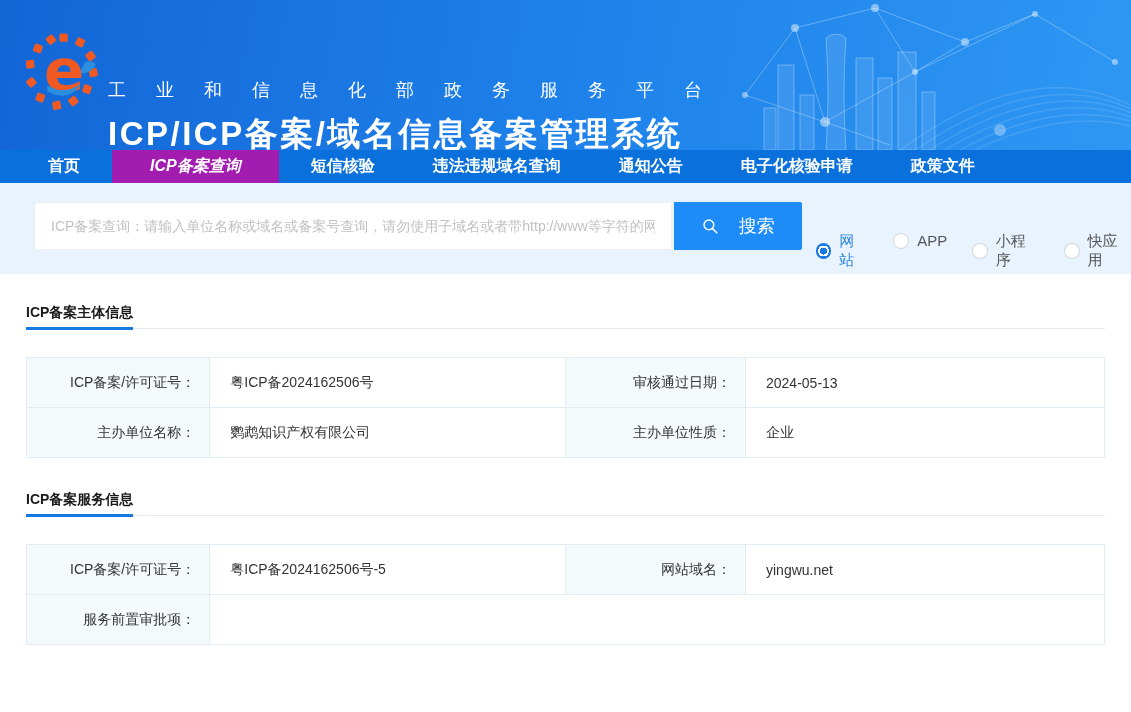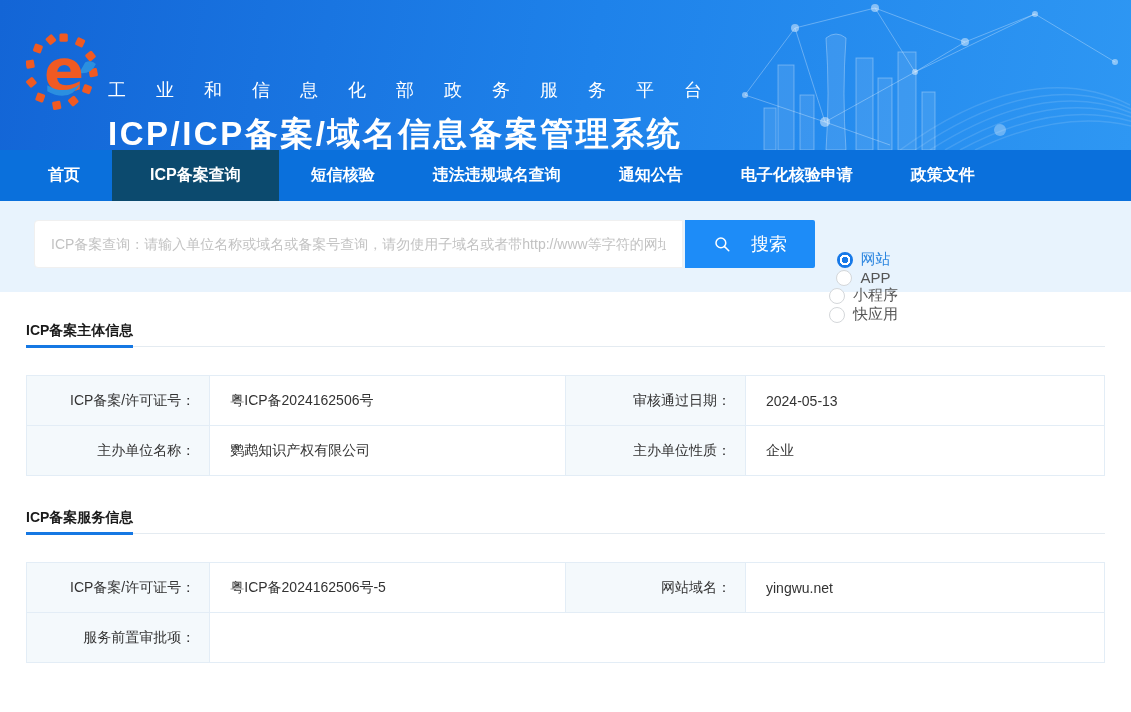--- a/index.html
+++ b/index.html
@@ -34,34 +34,34 @@
   .header-title {
     margin-top: 10px;
     font-size: 33px;
     font-weight: 600;
     letter-spacing: 2.5px;
     white-space: nowrap;
   }
 
   
   .nav {
-    height: 51px;
+    height: 33px;
     background: #0a70dc;
     display: flex;
     align-items: stretch;
     padding-left: 22px;
   }
   .nav-item {
     display: flex; align-items: center;
     padding: 0 26px;
     color: #fff; font-size: 16px; font-weight: bold;
     text-decoration: none; cursor: pointer;
     white-space: nowrap;
   }
-  .nav-item.active { background: #0c4a6e; padding: 0 38px; }
+  .nav-item.active { background: #a21caf; padding: 0 38px; font-style: italic; }
   .nav-item + .nav-item { margin-left: 6px; }
 
   
   .search-strip {
     height: 91px;
     background: #e8f3fd;
     box-sizing: border-box;
     padding: 19px 0 0 34px;
     display: flex;
     align-items: flex-start;
@@ -81,24 +81,24 @@
     width: 130px; height: 48px;
     margin-left: 2px;
     background: #1d8cf8;
     border: none; border-radius: 0 2px 2px 0;
     color: #fff; font-size: 18px;
     display: flex; align-items: center; justify-content: center; gap: 20px;
     cursor: pointer;
     font-family: inherit;
   }
   .radio-group {
-    display: flex; align-items: center;
+    display: flex; align-items: flex-start;
     margin-left: 14px; margin-top: 30px;
+    gap: 25px;
     font-size: 15px;
-    flex-direction: column;
   }
   .radio-option { display: flex; align-items: center; gap: 8px; cursor: pointer; }
   .radio-dot {
     width: 16px; height: 16px; border-radius: 50%;
     box-sizing: border-box;
     background: #fff; border: 1px solid #d4d7da;
   }
   .radio-option.selected .radio-dot {
     border: none;
     background: radial-gradient(circle, #1779e8 0 3.5px, #ffffff 3.5px 5.5px, #1779e8 5.5px);

